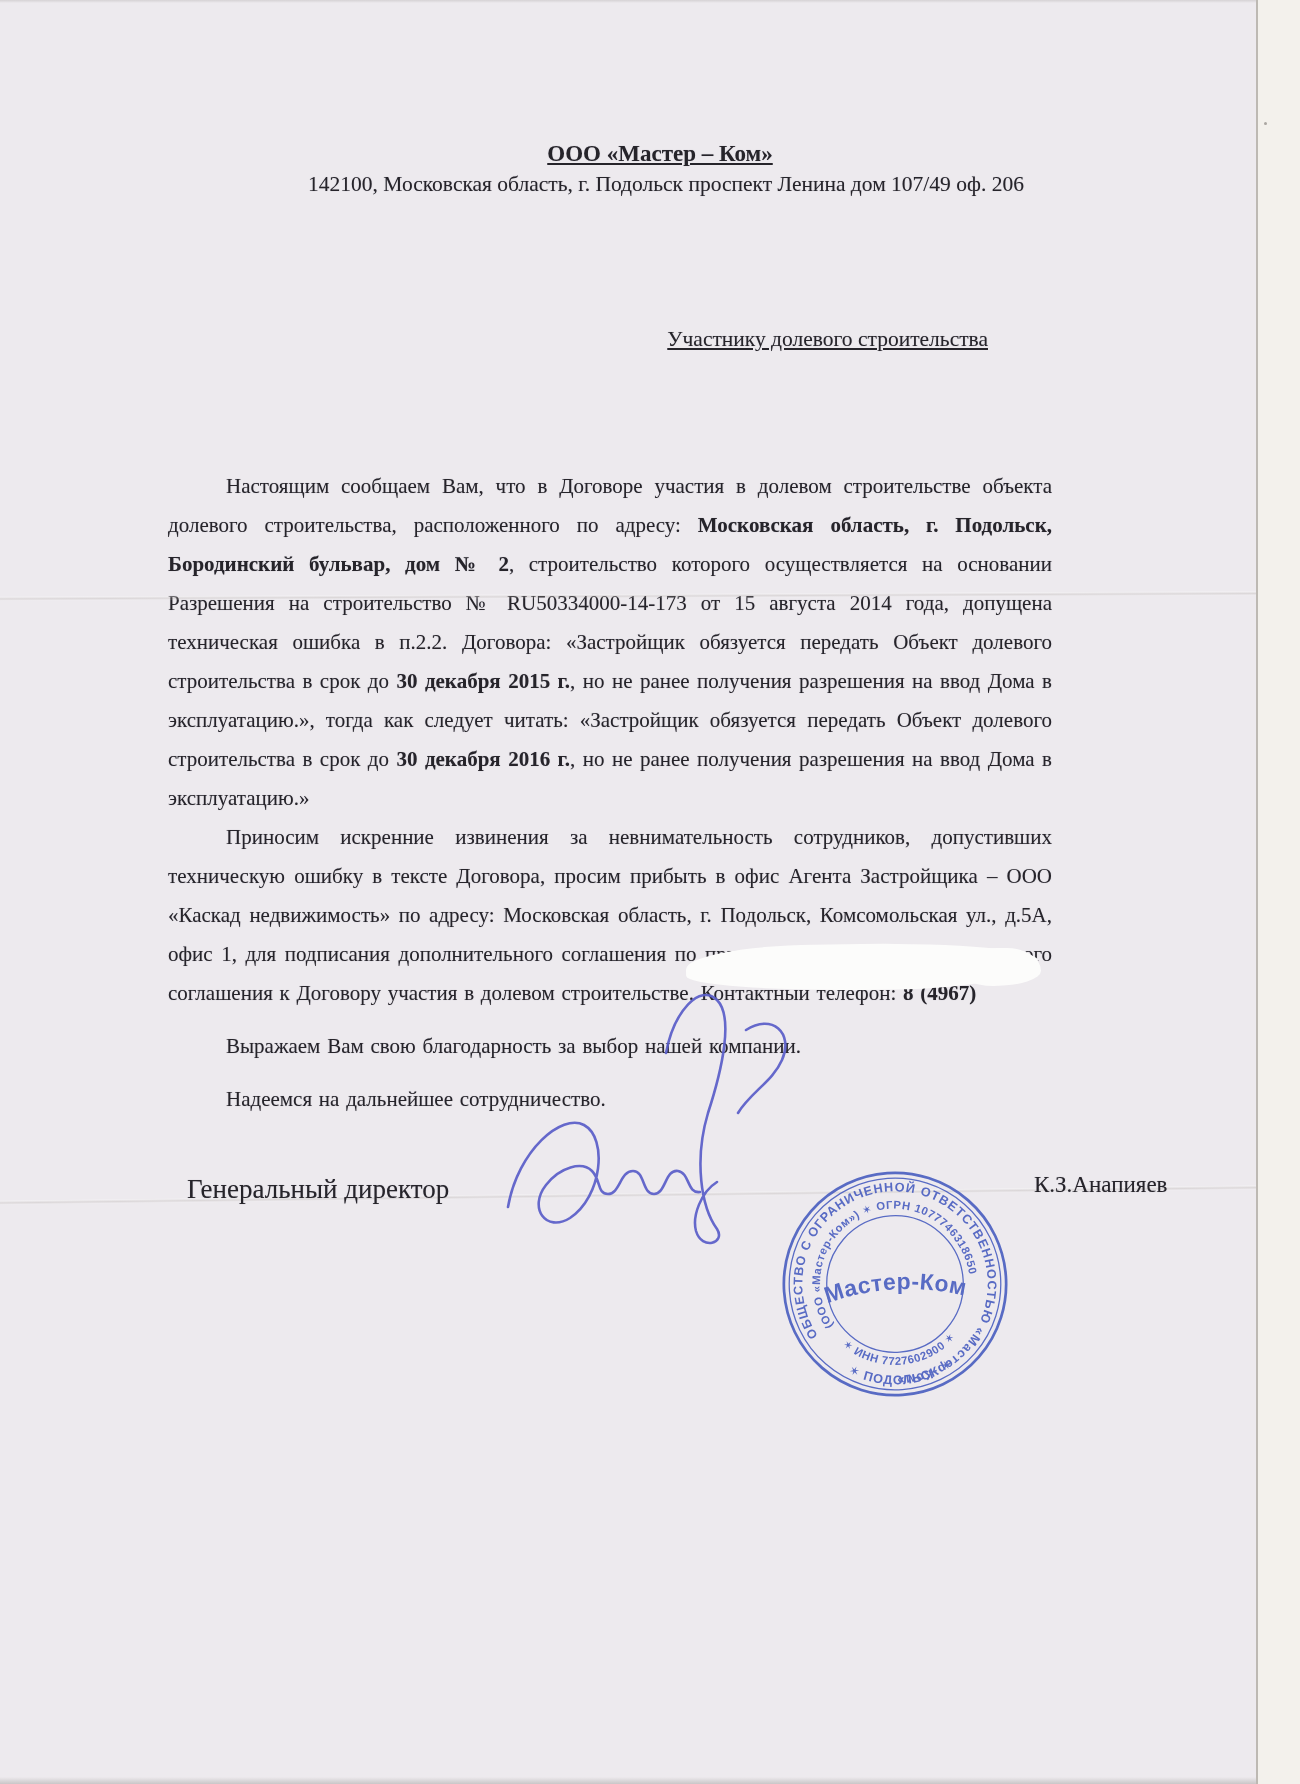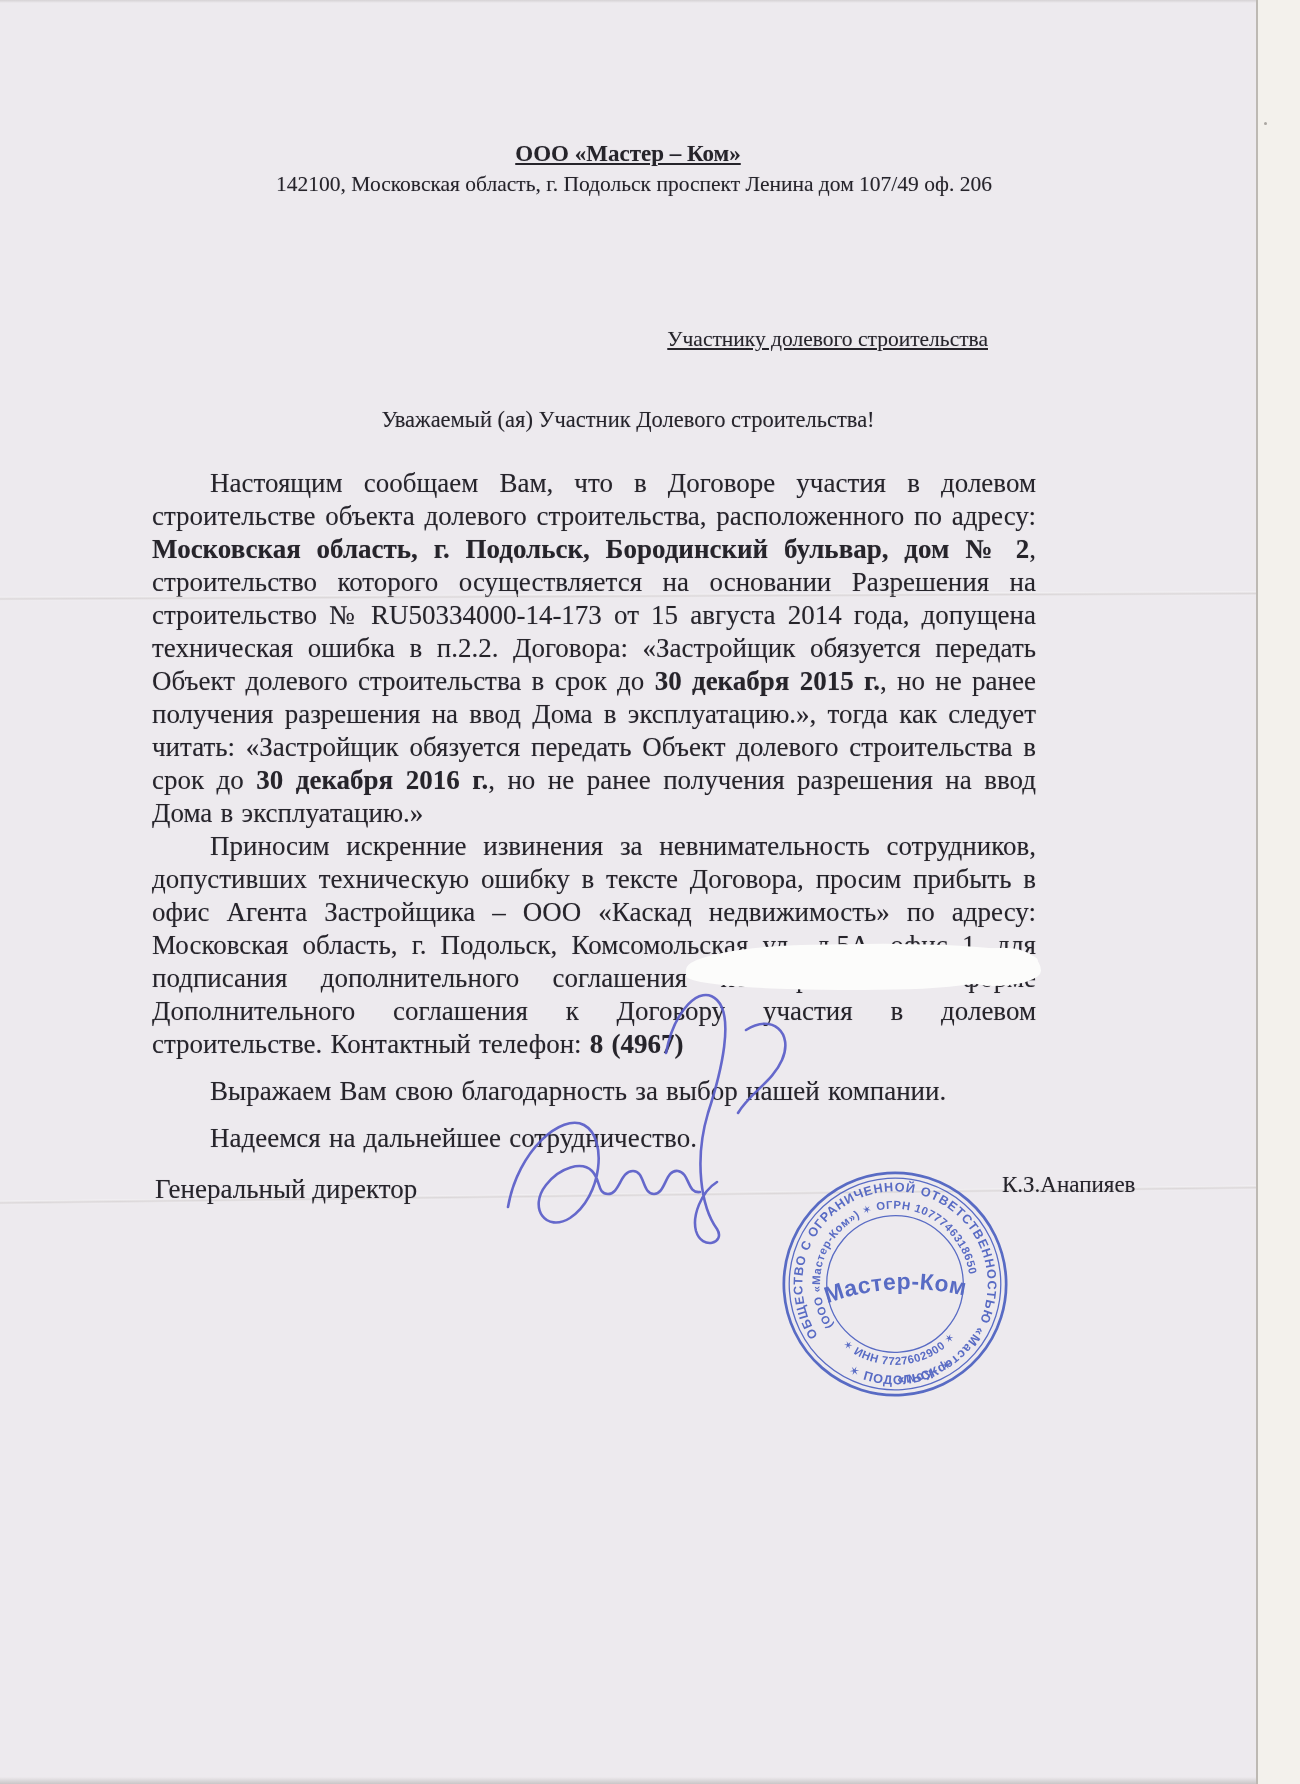--- a/index.html
+++ b/index.html
@@ -4,21 +4,21 @@
 <title>Scanned letter</title>
 <style>
   html,body { margin:0; padding:0; background:#d8d6d2; }
   .scan {
     position:relative; width:1300px; height:1784px; overflow:hidden;
     background: var(--paper, #edeaee);
     font-family:"Liberation Serif","DejaVu Serif",serif;
     color: var(--ink, #26242a);
   }
   .scan * { box-sizing:border-box; }
-  .txt { text-shadow: 0 0 1px rgba(60,60,85,.30); }
+  .txt { text-shadow: 0 0 1px rgba(60,60,85,.30); margin-left: 32px; }
 
   .scanner-strip {
     position:absolute; left:1256px; top:0; width:44px; height:100%;
     background: var(--strip, #f3f1ec);
     border-left:2px solid #bdb9b3;
   }
   .strip-speck { position:absolute; left:6px; top:122px; width:3px; height:3px;
     border-radius:50%; background:rgba(110,105,100,.55); }
 
   .top-edge { position:absolute; left:0; top:0; width:1256px; height:3px;
@@ -33,22 +33,22 @@
 
   .header-block { position:absolute; top:138px; left:0; width:1256px; text-align:center; }
   .company  { font-size:23px; font-weight:bold; text-decoration:underline; line-height:32px; }
   .addr-line, .inn-line { font-size:21.5px; line-height:29px;padding-left:12px; }
 
   .addressee { position:absolute; top:327px; right:312px; font-size:21.5px;text-decoration:underline; }
 
   .salutation { position:absolute; top:407px; left:0; width:1256px;
     text-align:center; font-size:22.5px; }
 
-  .body-block { position:absolute; top:467px; left:152px; width:884px;
-    font-size:27px; line-height:33px; }
+  .body-block { position:absolute; top:467px; left:136px; width:884px;
+    font-size:21px; line-height:39px; }
   .body-block p { margin:0; text-indent:58px; text-align:justify; word-spacing:1.5px; }
   .body-block p.short { text-align:left; }
   .body-block p.gap { margin-top:14px; }
   .b { font-weight:bold; }
 
   .sig-label { position:absolute; left:155px; top:1174px; font-size:27px; }
   .sig-name  { position:absolute; left:1002px; top:1172px; font-size:23px; }
 
   .signature-svg { position:absolute; left:470px; top:975px; opacity:.92; }
   .signature-svg path { fill:none; stroke:var(--sig,#5a5ec9); stroke-width:2.6;
@@ -75,21 +75,20 @@
 
   <div class="top-edge"></div>
 
   <div class="header-block txt">
     <div class="company">ООО «Мастер – Ком»</div>
     <div class="addr-line">142100, Московская область, г. Подольск проспект Ленина дом 107/49 оф. 206</div>
   </div>
 
   <div class="addressee txt">Участнику долевого строительства</div>
 
-  <div class="salutation txt">Уважаемый (ая) Участник Долевого строительства!</div>
 
   <div class="body-block txt">
     <p><span>Настоящим сообщаем Вам, что в Договоре участия в долевом строительстве объекта долевого строительства, расположенного по адресу: </span><span class="b">Московская область, г. Подольск, Бородинский бульвар,  дом № 2</span><span>, строительство которого осуществляется на основании Разрешения на строительство № RU50334000-14-173 от 15 августа 2014 года, допущена техническая ошибка в п.2.2. Договора: «Застройщик обязуется передать Объект долевого строительства в срок до </span><span class="b">30 декабря 2015 г.</span><span>, но не ранее получения разрешения на ввод Дома в эксплуатацию.», тогда как следует читать: «Застройщик обязуется передать Объект долевого строительства в срок до </span><span class="b">30 декабря 2016 г.</span><span>, но не ранее получения разрешения на ввод Дома в эксплуатацию.»</span></p>
     <p><span>Приносим искренние извинения за невнимательность сотрудников, допустивших техническую ошибку в тексте Договора, просим прибыть в офис Агента Застройщика – ООО «Каскад недвижимость» по адресу: Московская область, г. Подольск, Комсомольская ул., д.5А, офис 1, для подписания дополнительного соглашения по прилагаемой  форме Дополнительного соглашения к Договору участия в долевом строительстве. Контактный телефон: </span><span class="b">8 (4967)</span></p>
     <p class="short gap">Выражаем Вам свою благодарность за выбор нашей компании.</p>
     <p class="short gap">Надеемся на дальнейшее сотрудничество.</p>
   </div>
 
   <div class="crease crease-1"></div>
   <div class="crease crease-2"></div>

